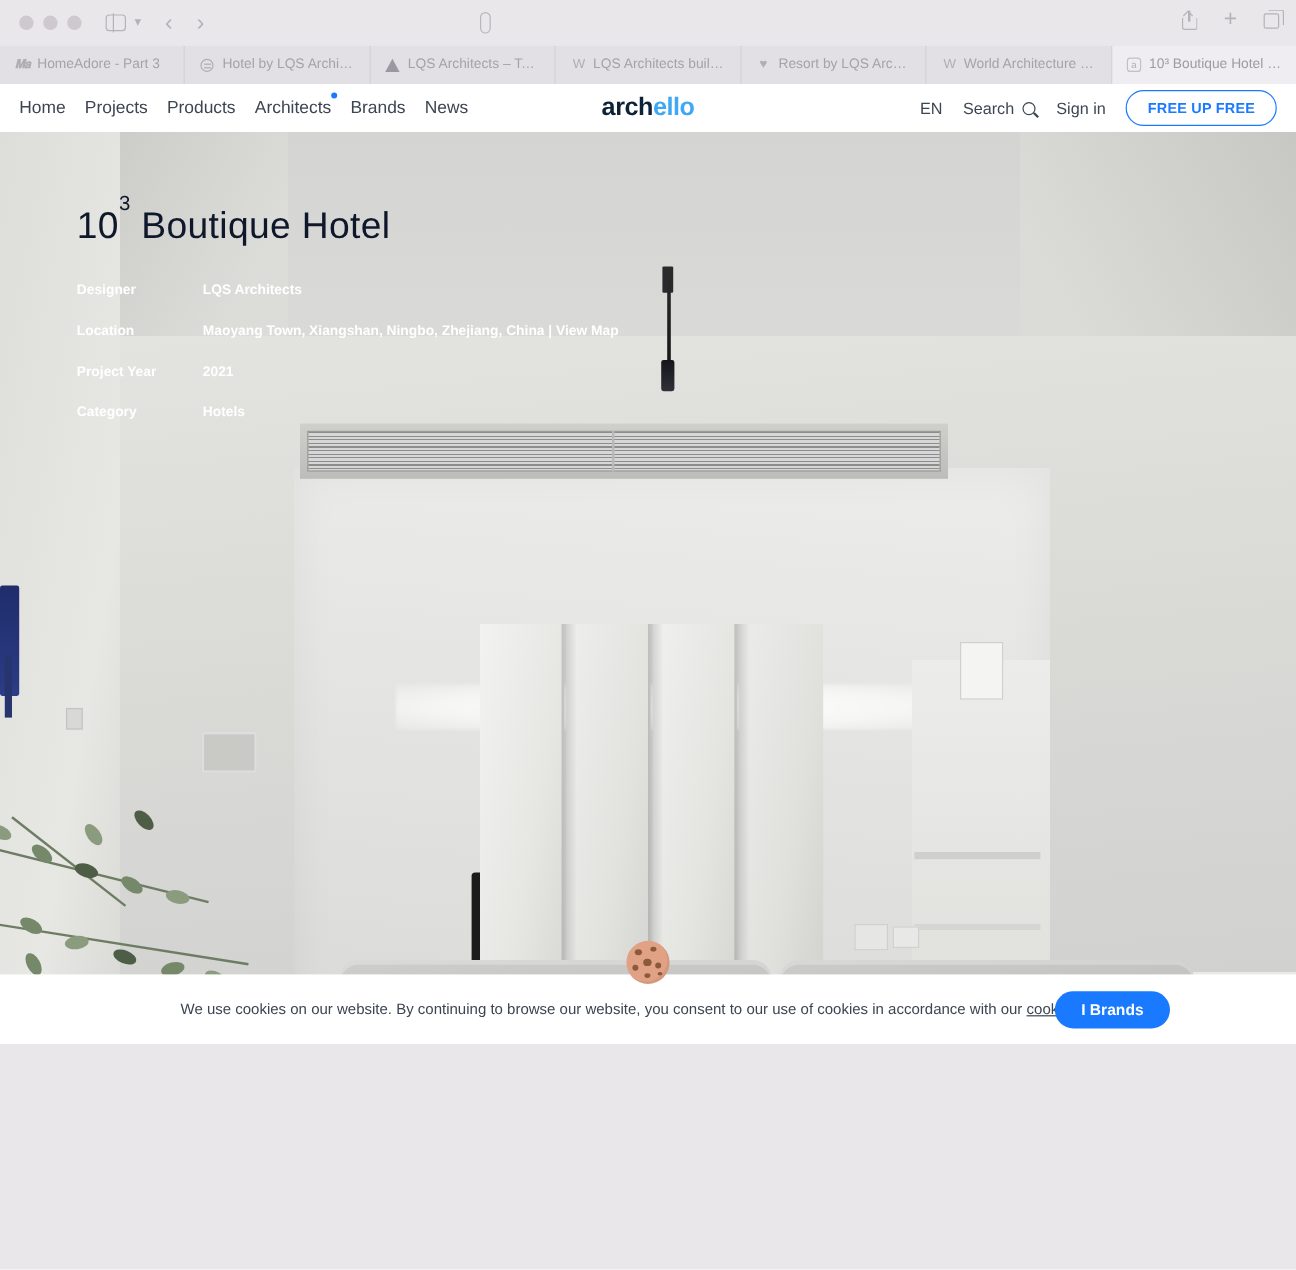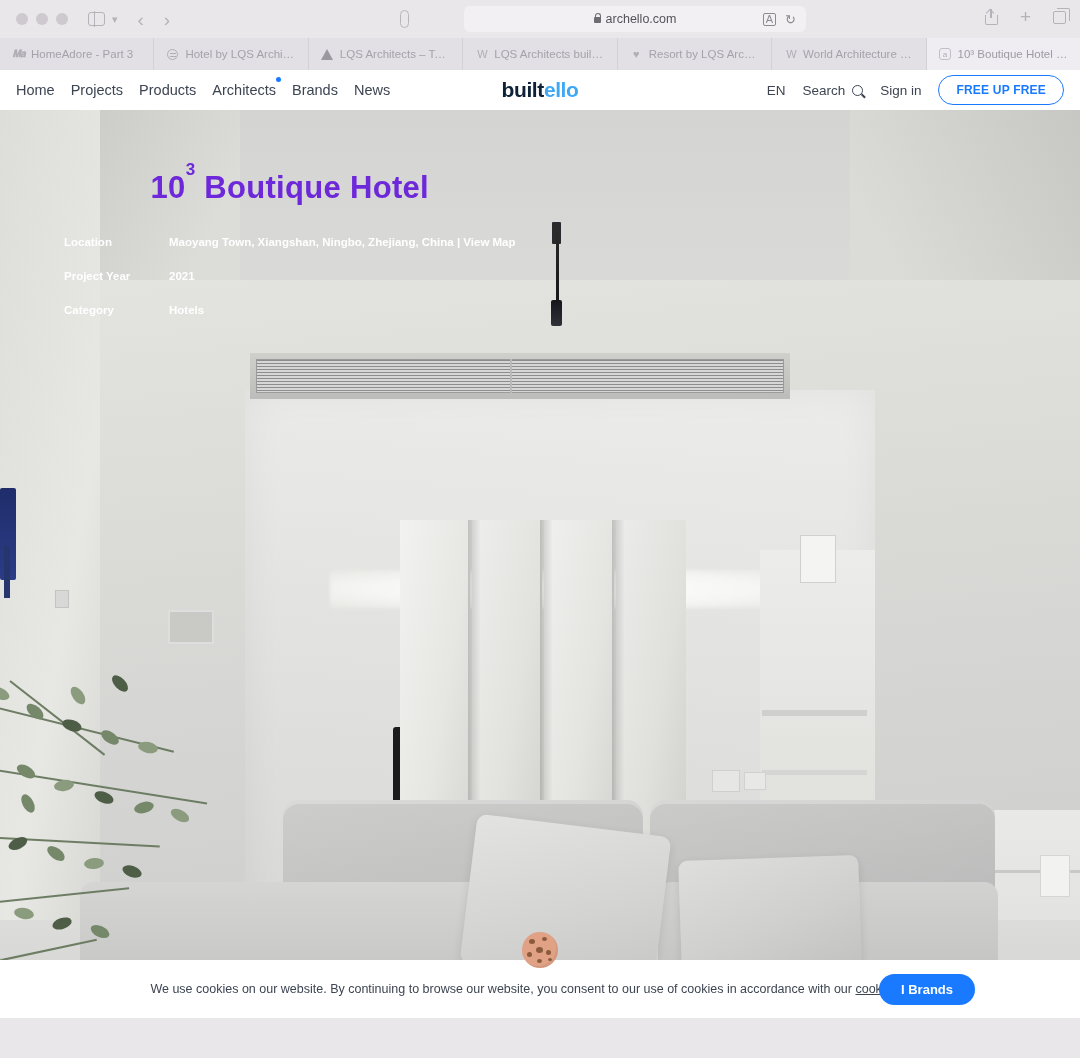--- a/index.html
+++ b/index.html
@@ -75,21 +75,21 @@
          font-size:9px; color:#b0adb5; }
   .fav-ha { font-style:italic; font-weight:bold; font-size:10px; letter-spacing:-1px;}
   .fav-circ { width:11px; height:11px; border-radius:50%; border:1.4px solid #b0adb5; position:relative;}
   .fav-circ:after{content:"";position:absolute;left:1.6px;top:3px;width:5.8px;height:1.2px;background:#b0adb5;box-shadow:0 3px 0 #b0adb5;}
   .fav-tri { width:0;height:0;border-left:6px solid transparent;border-right:6px solid transparent;border-bottom:11px solid #9b98a1;}
   .fav-w { font-size:11px; letter-spacing:-1.5px; font-weight:300;}
   .fav-heart { font-size:11px; color:#b0adb5; }
   .fav-a { width:12px;height:12px;border:1.2px solid #c2bfc6;border-radius:3px;display:flex;align-items:center;justify-content:center;font-size:8px;color:#b0adb5;}
 
   
-  .site { position:absolute; top:70px; left:0; width:1080px; height:948px; background:#fff; overflow:hidden;}
+  .site { position:absolute; top:70px; left:0; width:1080px; height:800px; background:#fff; overflow:hidden;}
 
   .sitenav {
     height:40px; background:#fff; display:flex; align-items:center; position:relative;
     padding:0 16px;
   }
   .mainmenu { display:flex; gap:16px; font-size:14.5px; color:#3d4552; font-weight:500; }
   .mainmenu .mi { position:relative; cursor:pointer; }
   .mi-dot { position:absolute; right:-5px; top:-5px; width:5px; height:5px; border-radius:50%; background:#1a7aff; }
 
   .logo { position:absolute; left:50%; transform:translateX(-50%); font-size:21px; font-weight:700; letter-spacing:-0.4px; }
@@ -214,21 +214,21 @@
   
   .plant { position:absolute; left:-30px; top:560px; width:330px; height:420px; }
   .branch { position:absolute; background:#6d7d63; height:2px; transform-origin:left center; }
   .leaf { position:absolute; width:20px; height:11px; border-radius:50%;
           background:#76886a; }
   .leaf.d { background:#4e5d46; }
   .leaf.l { background:#8b9c7e; }
 
   
   .heroinfo { position:absolute; left:64px; top:60px; z-index:6; }
-  .htitle { font-size:31px; color:#6d28d9; font-weight:700; letter-spacing:0.3px;text-align:center; }
+  .htitle { font-size:31px; color:#0f172a; font-weight:400; letter-spacing:0.3px; }
   .htitle sup { font-size:17px; top:-0.7em; position:relative; }
   .meta { margin-top:30px; }
   .mrow { display:flex; margin-bottom:22px; font-size:11.5px; color:#fff; font-weight:700; }
   .mkey { width:105px; flex:0 0 105px; }
   .mval { }
 
   
   .cookiebar {
     position:absolute; left:0; bottom:0; width:1080px; height:58px;
     background:#fff; z-index:20;
@@ -268,28 +268,20 @@
 
     <div class="nav-arrows">
       <div class="arrow">‹</div>
       <div class="arrow">›</div>
     </div>
 
     <div class="clip-icon">
       <div class="clip-shape"></div>
     </div>
 
-    <div class="urlbar">
-      <span class="lock"></span>
-      <span>archello.com</span>
-      <span class="url-right">
-        <span class="translate-ic">A</span>
-        <span class="reload-ic">↻</span>
-      </span>
-    </div>
 
     <div class="tb-right">
       <div class="share-ic">
         <div class="box"></div>
           <div class="arr"></div>
           <div class="arrh"></div>
       </div>
       <div class="plus-ic">+</div>
       <div class="tabs-ic"></div>
     </div>
@@ -341,21 +333,21 @@
         <div class="mi">Products</div>
         <div class="mi">
           <span>Architects</span>
           <span class="mi-dot"></span>
         </div>
         <div class="mi">Brands</div>
         <div class="mi">News</div>
       </div>
 
       <div class="logo">
-        <span class="a1">built</span><span class="a2">ello</span>
+        <span class="a1">arch</span><span class="a2">ello</span>
       </div>
 
       <div class="navright">
         <div>EN</div>
         <div class="srch">
           <span>Search</span>
           <span class="mag"></span>
         </div>
         <div>Sign in</div>
         <div class="signup">FREE UP FREE</div>
@@ -459,20 +451,24 @@
           <div class="leaf" style="left:48px;top:128px;transform:rotate(62deg)"></div>
           <div class="leaf l" style="left:98px;top:20px;transform:rotate(55deg)"></div>
           <div class="leaf d" style="left:140px;top:8px;transform:rotate(46deg)"></div>
         </div>
       </div>
 
       <div class="heroinfo">
         <div class="htitle"><span>10</span><sup>3</sup><span> Boutique Hotel</span></div>
         <div class="meta">
           <div class="mrow">
+            <div class="mkey">Designer</div>
+            <div class="mval">LQS Architects</div>
+          </div>
+          <div class="mrow">
             <div class="mkey">Location</div>
             <div class="mval">Maoyang Town, Xiangshan, Ningbo, Zhejiang, China | View Map</div>
           </div>
           <div class="mrow">
             <div class="mkey">Project Year</div>
             <div class="mval">2021</div>
           </div>
           <div class="mrow">
             <div class="mkey">Category</div>
             <div class="mval">Hotels</div>

